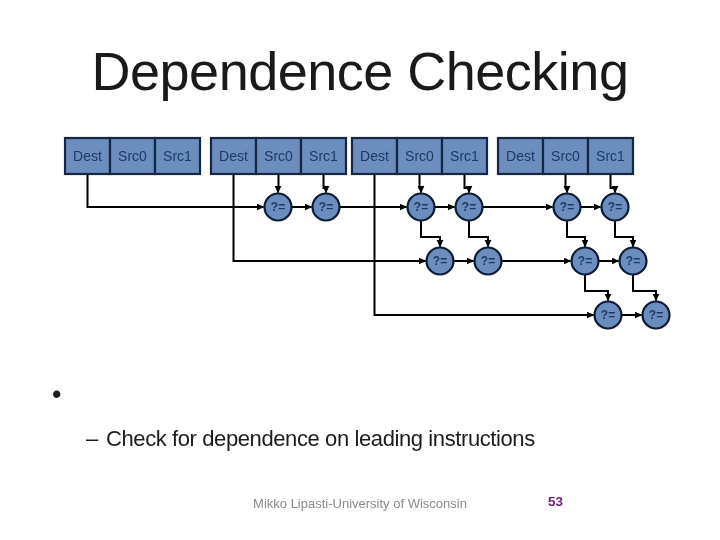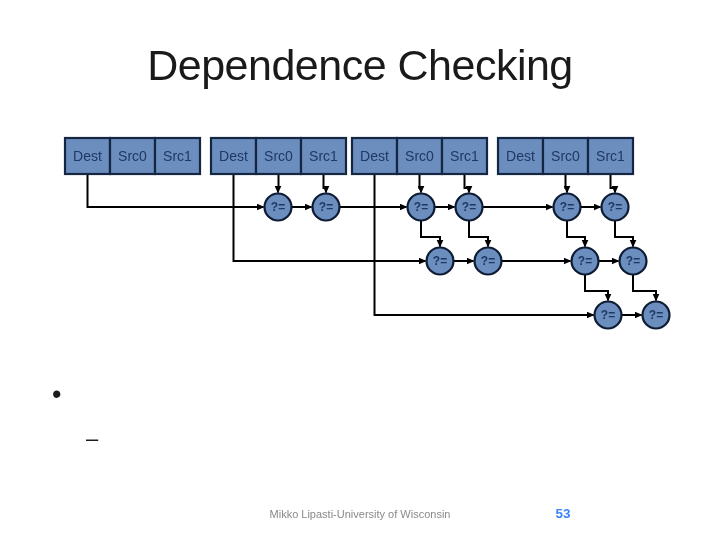--- a/index.html
+++ b/index.html
@@ -2,43 +2,43 @@
 <html><head>
 <meta charset="utf-8">
 <style>
   html,body { margin:0; padding:0; background:#ffffff; }
   .slide {
     position:relative; width:720px; height:540px; background:#ffffff;
     font-family:"Liberation Sans", sans-serif; overflow:hidden;
   }
   .title {
     position:absolute; left:0; top:42px; width:720px;
-    text-align:center; font-size:43px; letter-spacing:-0.5px;
+    text-align:center; font-size:54px; letter-spacing:-0.5px;
     color:#1a1a1a; font-weight:400; line-height:1.1;
   }
   .diagram-svg { position:absolute; left:0; top:0; }
   .bullet-line {
     position:absolute; left:52px; top:379px; width:640px;
     font-size:27px; letter-spacing:-0.5px; color:#1c1c1c;
     display:flex; align-items:baseline;
   }
   .bullet-line .marker { width:28px; flex:0 0 28px; }
   .sub-bullet-line {
     position:absolute; left:86px; top:426px; width:600px;
     font-size:22px; letter-spacing:-0.4px; color:#1c1c1c;
     display:flex; align-items:baseline;
   }
   .sub-bullet-line .marker { width:20px; flex:0 0 20px; }
   .footer {
-    position:absolute; left:0; top:508px; width:720px;
-    text-align:center; font-size:11px; color:#8a8a8a;
+    position:absolute; left:0; top:496px; width:720px;
+    text-align:center; font-size:13px; color:#8a8a8a;
   }
   .page-number {
-    position:absolute; left:548px; top:506px; width:30px;
-    font-size:13.5px; font-weight:700; color:#3b82f6; text-align:center;
+    position:absolute; left:548px; top:494px; width:30px;
+    font-size:13.5px; font-weight:700; color:#701a75; text-align:left;
   }
 </style>
 </head>
 <body>
 
 <div class="slide">
 
   <div class="title">Dependence Checking</div>
 
   <svg id="diagram" class="diagram-svg" width="720" height="360">
@@ -120,18 +120,19 @@
       <rect x="588" y="138" width="45" height="36" fill="#6c8ebf" stroke="#132743" stroke-width="2.2"></rect>
       <text x="610.5" y="160.76" text-anchor="middle" font-size="14" fill="#1f3864" font-family="&quot;Liberation Sans&quot;, sans-serif">Src1</text>
     </svg>
 
   <div class="bullet-line">
     <span class="marker">•</span>
   </div>
 
   <div class="sub-bullet-line">
     <span class="marker">–</span>
+    <span>Check for dependence on leading instructions</span>
   </div>
 
   <div class="footer">Mikko Lipasti-University of Wisconsin</div>
   <div class="page-number">53</div>
 
 </div>
 
 </body></html>

